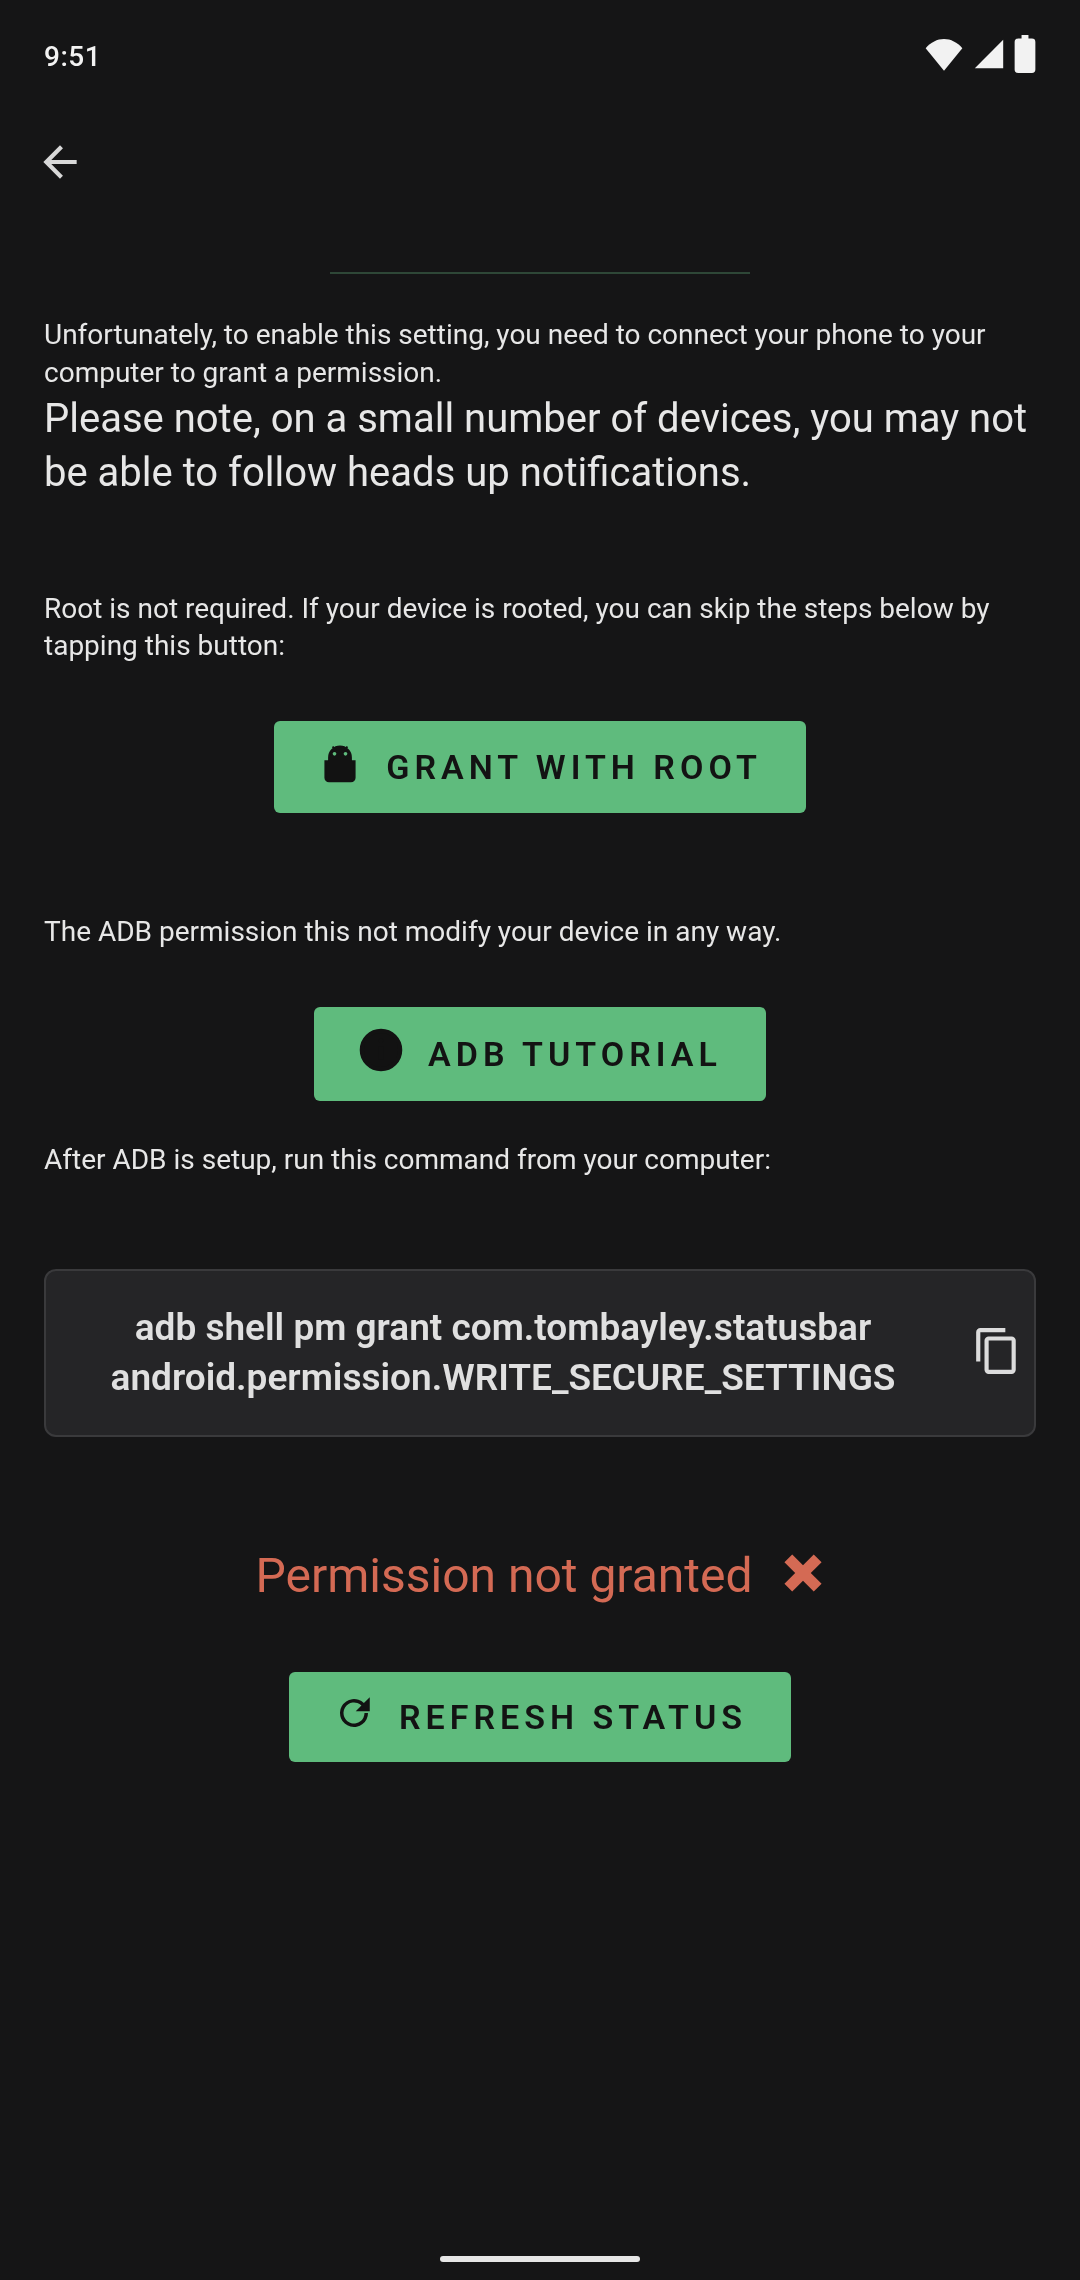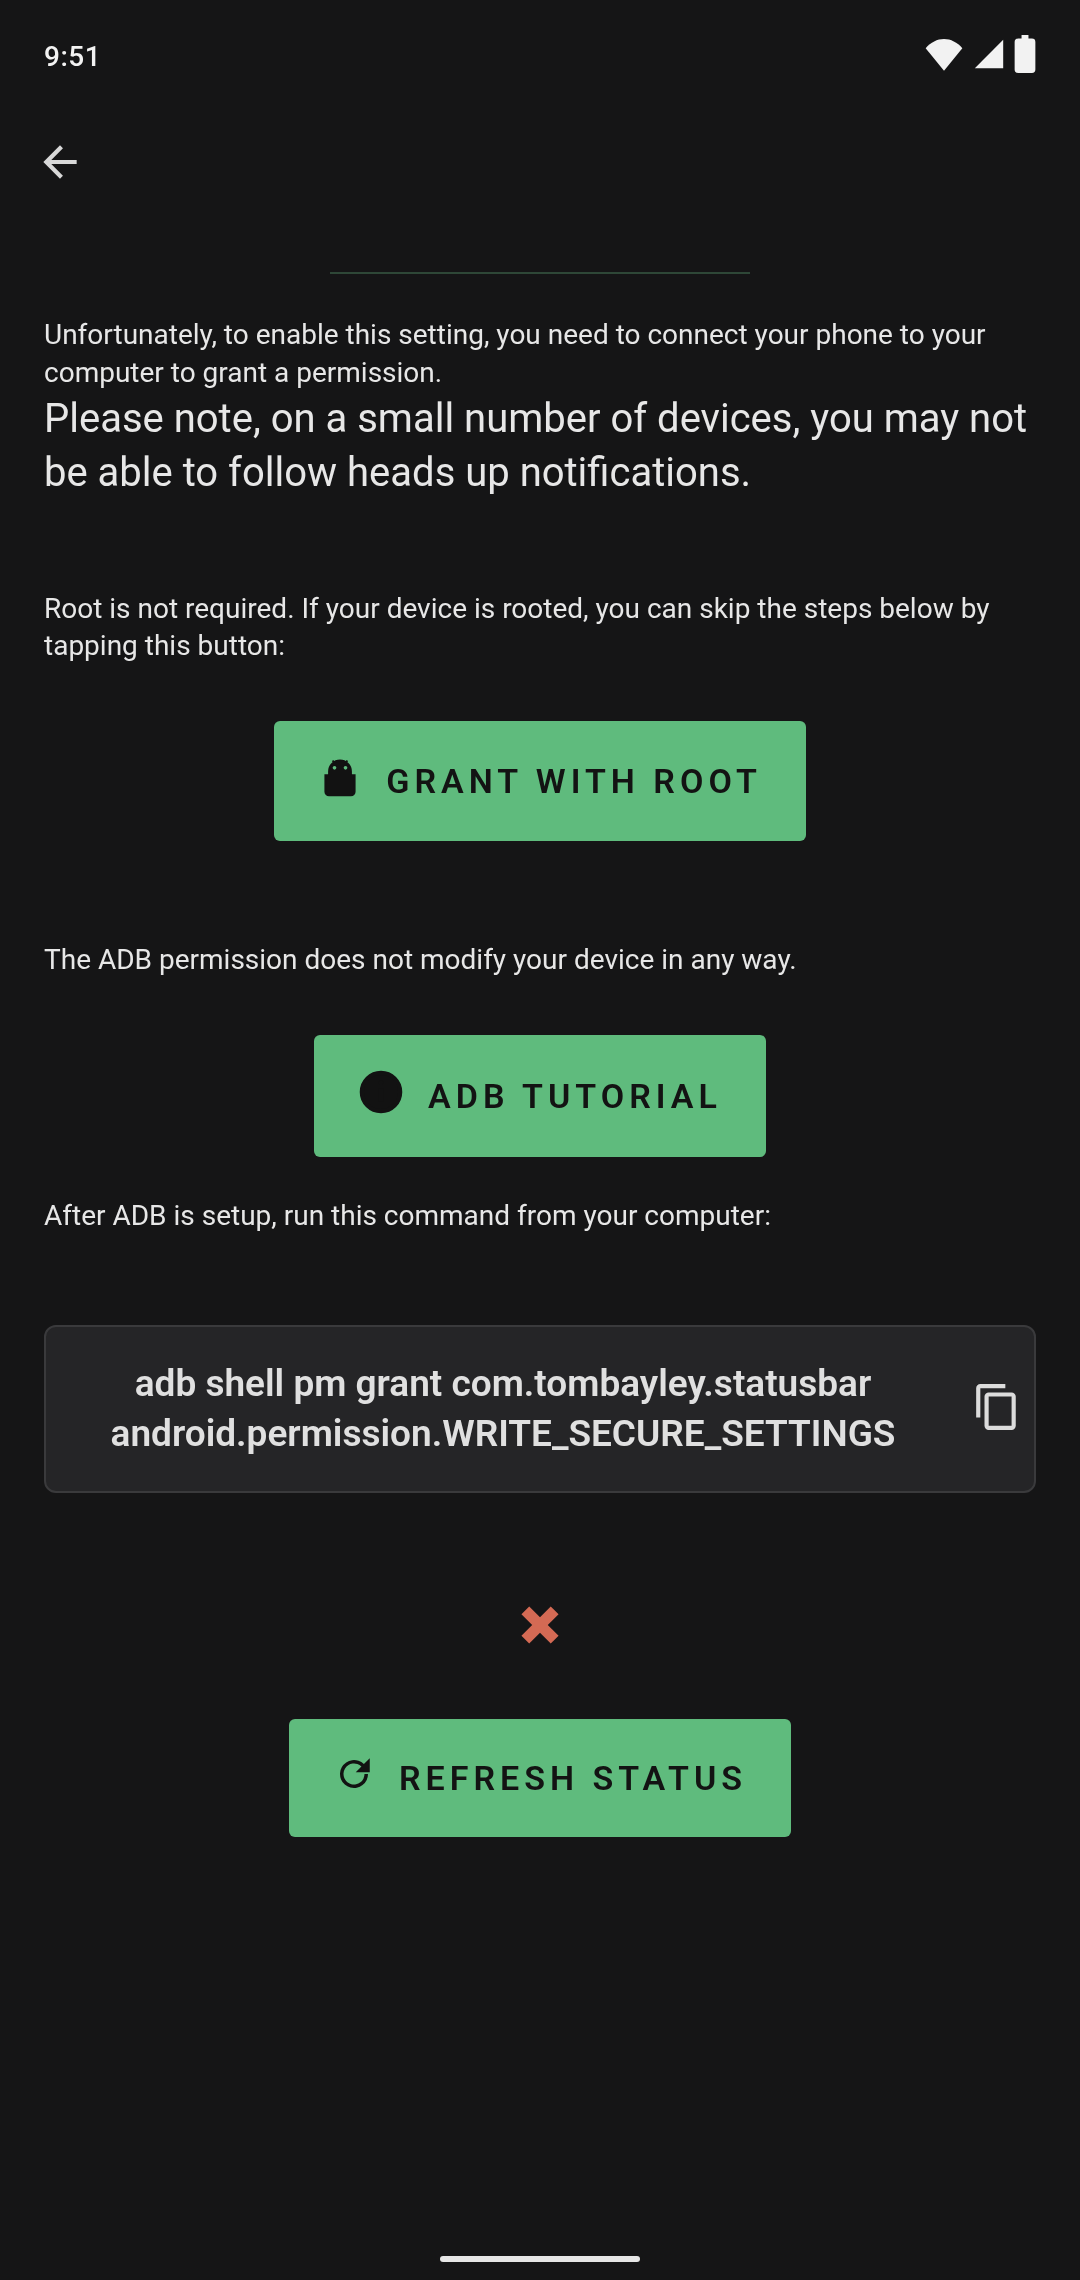--- a/index.html
+++ b/index.html
@@ -71,21 +71,21 @@
   }
   .btn {
     display: inline-flex;
     align-items: center;
     justify-content: center;
     background: #5fbb7d;
     color: #131313;
     font-size: 34px;
     font-weight: 600;
     letter-spacing: 5px;
-    padding: 34px 44px;
+    padding: 20px 44px;
     border-radius: 6px;
     gap: 24px;
   }
   .btn-row { text-align: center; margin-top: 56px; }
   .btn svg { fill: #121212; }
   .cmd-box {
     border: 2px solid #3a3a3c;
     border-radius: 12px;
     background: #252527;
     margin-top: 90px;
@@ -174,21 +174,21 @@
         <svg width="44" height="44" viewBox="0 0 24 24">
             <path d="M6 9a6 6 0 0 1 12 0v1H6V9zm-2 2h16v9a2 2 0 0 1-2 2H6a2 2 0 0 1-2-2v-9zM8 3l1.5 2.5M16 3l-1.5 2.5" stroke="#121212" stroke-width="1"></path>
             <circle cx="9" cy="7" r="1" fill="#5fbb7d"></circle>
             <circle cx="15" cy="7" r="1" fill="#5fbb7d"></circle>
           </svg>
       </span>
       <span>GRANT WITH ROOT</span>
     </div>
   </div>
 
-  <p class="para" style="margin-top:100px;">The ADB permission does not modify your device in any way.</p>
+  <p class="para" style="margin-top:100px;">The ADB permission this not modify your device in any way.</p>
 
   <div class="btn-row">
     <div class="btn">
       <span>
         <svg width="46" height="46" viewBox="0 0 24 24" fill="none" stroke="#121212" stroke-width="2.2">
             <circle cx="12" cy="12" r="10"></circle>
             <line x1="12" y1="10" x2="12" y2="17"></line>
             <circle cx="12" cy="7" r="1.2" fill="#121212" stroke="none"></circle>
           </svg>
       </span>
@@ -203,20 +203,21 @@
     <div class="copy-icon">
       <span>
         <svg width="50" height="50" viewBox="0 0 24 24">
             <path d="M16 1H4a2 2 0 0 0-2 2v14h2V3h12V1zm3 4H8a2 2 0 0 0-2 2v14a2 2 0 0 0 2 2h11a2 2 0 0 0 2-2V7a2 2 0 0 0-2-2zm0 16H8V7h11v14z"></path>
           </svg>
       </span>
     </div>
   </div>
 
   <div class="status-row">
+    <span class="status-text">Permission not granted</span>
     <span>
       <svg width="44" height="44" viewBox="0 0 24 24">
           <line x1="4" y1="4" x2="20" y2="20"></line>
           <line x1="20" y1="4" x2="4" y2="20"></line>
         </svg>
     </span>
   </div>
 
   <div class="btn-row" style="margin-top:68px;">
     <div class="btn">

